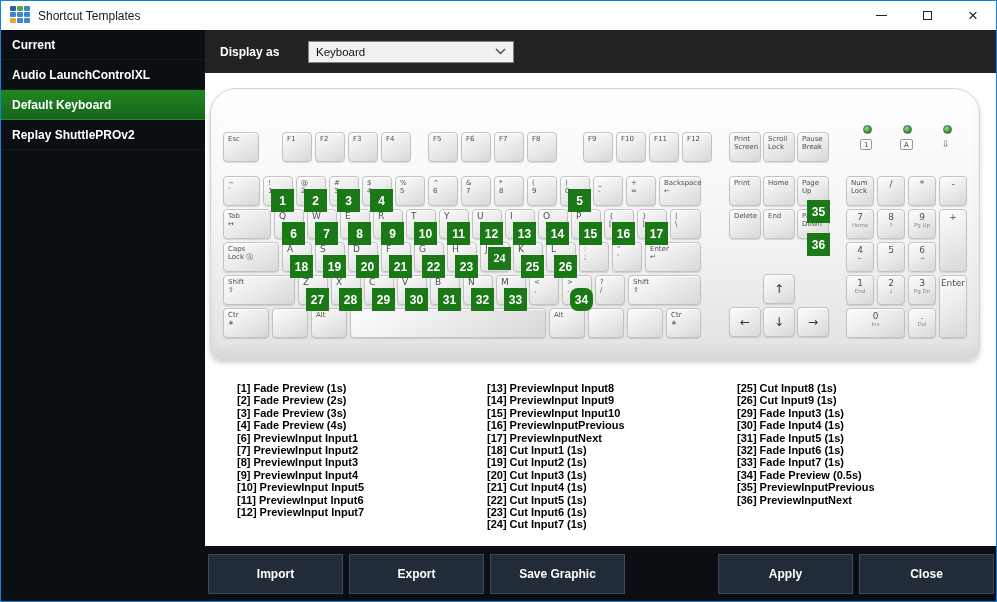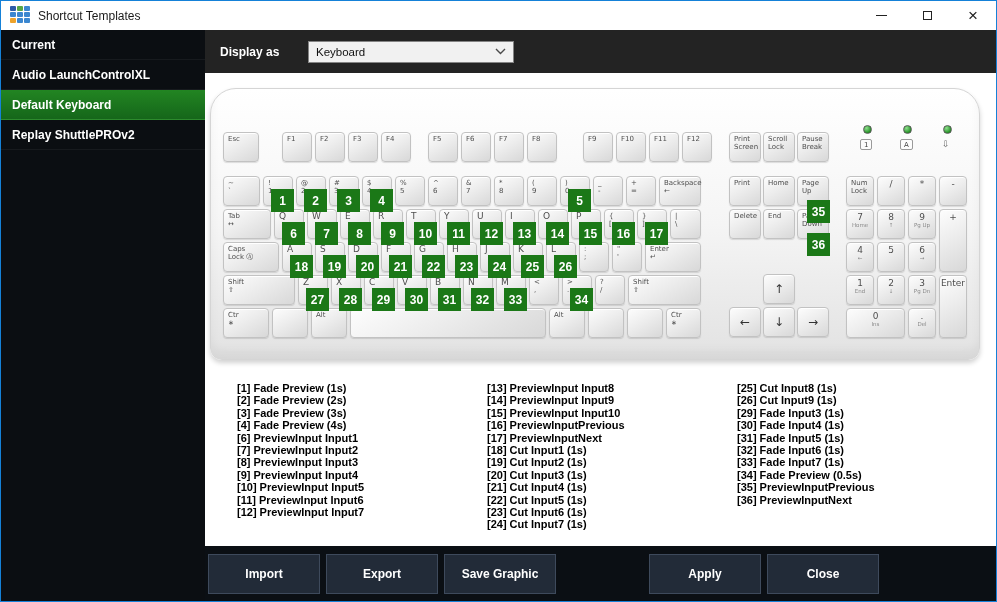--- a/index.html
+++ b/index.html
@@ -57,21 +57,21 @@
   .led-icon{position:absolute;font-size:9px;color:#666;font-family:"DejaVu Sans",sans-serif;}
   .led-icon.boxed{font-size:7px;color:#444;border:1px solid #9a9a9a;border-radius:2px;
                   background:#fdfdfd;padding:0 3px;height:11px;line-height:10px;}
   
   .shortcuts{position:absolute;left:32px;top:309px;display:flex;}
   .scol{width:250px;}
   .sline{font-size:11px;font-weight:bold;color:#000;line-height:12.4px;white-space:nowrap;}
   
   .footer{height:55px;background:#0b0f14;flex:none;display:flex;align-items:flex-start;
           padding:8px 0 0 3px;}
-  .fbtn{width:112px;height:40px;margin-right:6px;background:#222b38;border:1px solid #3e4a5c;
+  .fbtn{width:135px;height:40px;margin-right:6px;background:#222b38;border:1px solid #3e4a5c;
         color:#fff;font-size:12px;font-weight:bold;display:flex;align-items:center;
         justify-content:center;cursor:default;}
   .fspacer{width:87px;}
 </style>
 </head>
 <body>
 
 <div class="window">
   <div class="titlebar">
     <div class="app-icon">
@@ -312,21 +312,21 @@
             <div class="key" style="left: 203px; top: 153px; width: 30px; height: 30px;">
               <div class="kl big">G</div>
               <div class="badge" style="top: 12px;">22</div>
             </div>
             <div class="key" style="left: 236px; top: 153px; width: 30px; height: 30px;">
               <div class="kl big">H</div>
               <div class="badge" style="top: 12px;">23</div>
             </div>
             <div class="key" style="left: 269px; top: 153px; width: 30px; height: 30px;">
               <div class="kl big">J</div>
-              <div class="badge" style="top: 12px;">24</div>
+              <div class="badge" style="top: 4px; font-family: Liberation Serif, serif;">24</div>
             </div>
             <div class="key" style="left: 302px; top: 153px; width: 30px; height: 30px;">
               <div class="kl big">K</div>
               <div class="badge" style="top: 12px;">25</div>
             </div>
             <div class="key" style="left: 335px; top: 153px; width: 30px; height: 30px;">
               <div class="kl big">L</div>
               <div class="badge" style="top: 12px;">26</div>
             </div>
             <div class="key" style="left: 368px; top: 153px; width: 30px; height: 30px;">
@@ -373,21 +373,21 @@
               <div class="kl big">M</div>
               <div class="badge" style="top: 12px;">33</div>
             </div>
             <div class="key" style="left: 318px; top: 186px; width: 30px; height: 30px;">
               <div class="kl">&lt;</div>
               <div class="kl">,</div>
             </div>
             <div class="key" style="left: 351px; top: 186px; width: 30px; height: 30px;">
               <div class="kl">&gt;</div>
               <div class="kl">.</div>
-              <div class="badge" style="top: 12px;">34</div>
+              <div class="badge" style="top: 12px; border-radius: 8px;">34</div>
             </div>
             <div class="key" style="left: 384px; top: 186px; width: 30px; height: 30px;">
               <div class="kl">?</div>
               <div class="kl">/</div>
             </div>
             <div class="key" style="left: 417px; top: 186px; width: 73px; height: 30px;">
               <div class="kl">Shift</div>
               <div class="kl">⇧</div>
             </div>
             <div class="key" style="left: 12px; top: 219px; width: 46px; height: 30px;">

